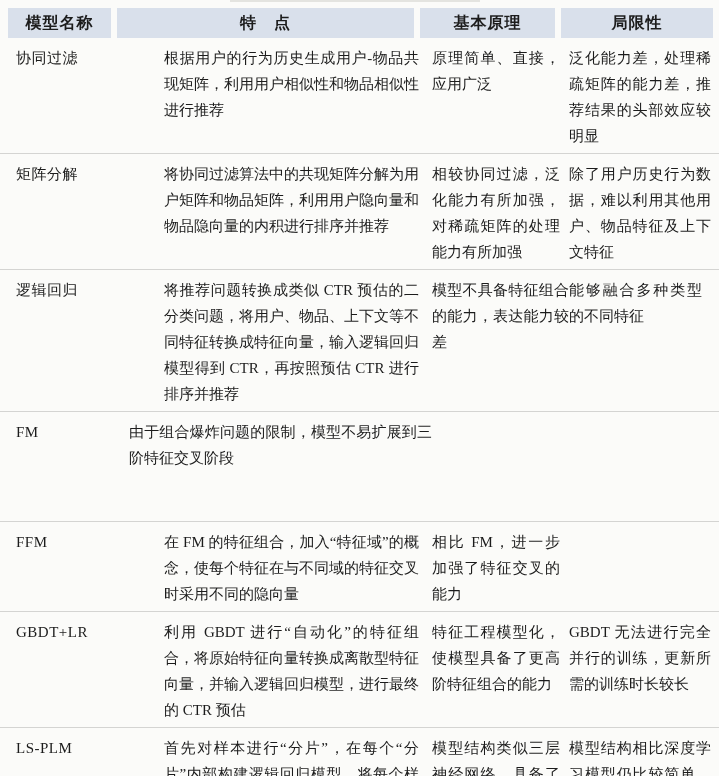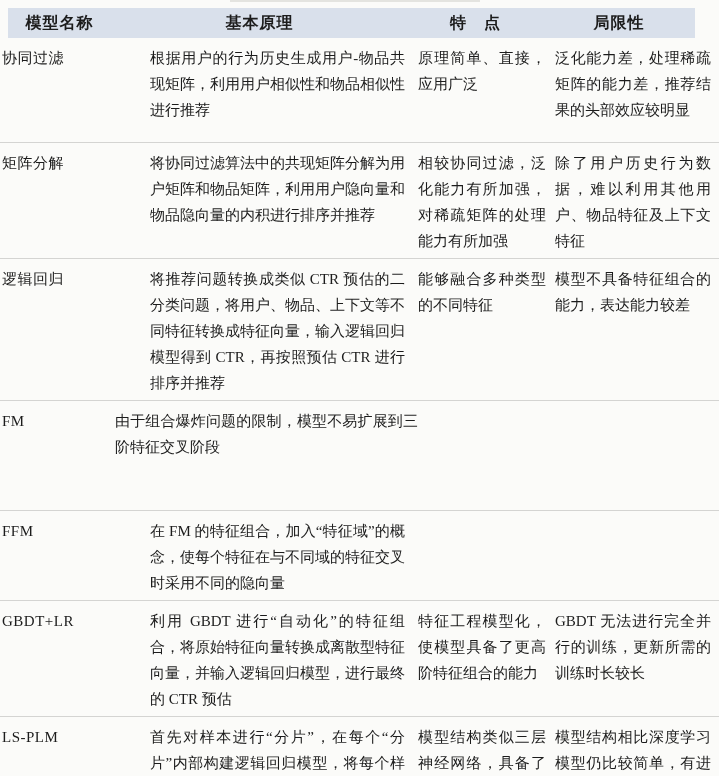--- a/index.html
+++ b/index.html
@@ -18,36 +18,36 @@
     overflow:hidden;
     padding-top:8px;
     position:relative;
   }
   
   .thead{
     margin-left:8px;
     width:706px;
     display:grid;
     grid-template-columns:103px 297px 135px 152px;
-    column-gap:0;
+    column-gap:6px;
   }
   .th{
     background:var(--header_bg);
     height:30px;
     display:flex;align-items:center;justify-content:center;
     font-weight:bold;
     font-size:16px;
     letter-spacing:1px;
   }
   
   .tbody{width:719px;}
   .row{
     display:grid;
     grid-template-columns:113px 303px 137px 1fr;
-    padding-left:2px;
+    padding-left:16px;
     padding-right:8px;
     border-bottom:1px solid var(--divider);
     align-items:start;
   }
   .tbody .row:nth-child(1){min-height:105px;}
   .tbody .row:nth-child(2){min-height:105px;}
   .tbody .row:nth-child(3){min-height:110px;}
   .tbody .row:nth-child(4){min-height:110px;}
   .tbody .row:nth-child(5){min-height:84px;}
   .tbody .row:nth-child(6){min-height:103px;}
@@ -75,22 +75,22 @@
   }
 </style>
 </head>
 <body>
 
 <div class="page">
   <div class="scan-artifact"></div>
 
   <div class="thead">
     <div class="th">模型名称</div>
+    <div class="th">特　点</div>
     <div class="th">基本原理</div>
-    <div class="th">特　点</div>
     <div class="th">局限性</div>
   </div>
 
   <div class="tbody">
 
     <div class="row">
       <div class="cell model">协同过滤</div>
       <div class="cell principle">根据用户的行为历史生成用户-物品共现矩阵，利用用户相似性和物品相似性进行推荐</div>
       <div class="cell features">原理简单、直接，应用广泛</div>
       <div class="cell limitations">泛化能力差，处理稀疏矩阵的能力差，推荐结果的头部效应较明显</div>
@@ -99,32 +99,33 @@
     <div class="row">
       <div class="cell model">矩阵分解</div>
       <div class="cell principle">将协同过滤算法中的共现矩阵分解为用户矩阵和物品矩阵，利用用户隐向量和物品隐向量的内积进行排序并推荐</div>
       <div class="cell features">相较协同过滤，泛化能力有所加强，对稀疏矩阵的处理能力有所加强</div>
       <div class="cell limitations">除了用户历史行为数据，难以利用其他用户、物品特征及上下文特征</div>
     </div>
 
     <div class="row">
       <div class="cell model">逻辑回归</div>
       <div class="cell principle">将推荐问题转换成类似 CTR 预估的二分类问题，将用户、物品、上下文等不同特征转换成特征向量，输入逻辑回归模型得到 CTR，再按照预估 CTR 进行排序并推荐</div>
+      <div class="cell limitations">模型不具备特征组合的能力，表达能力较差</div>
       <div class="cell features">能够融合多种类型的不同特征</div>
-      <div class="cell limitations">模型不具备特征组合的能力，表达能力较差</div>
     </div>
 
     <div class="row">
       <div class="cell model">FM</div>
       <div class="cell limitations">由于组合爆炸问题的限制，模型不易扩展到三阶特征交叉阶段</div>
     </div>
 
     <div class="row">
       <div class="cell model">FFM</div>
       <div class="cell principle">在 FM 的特征组合，加入“特征域”的概念，使每个特征在与不同域的特征交叉时采用不同的隐向量</div>
+      <div class="cell features">相比 FM，进一步加强了特征交叉的能力</div>
     </div>
 
     <div class="row">
       <div class="cell model">GBDT+LR</div>
       <div class="cell principle">利用 GBDT 进行“自动化”的特征组合，将原始特征向量转换成离散型特征向量，并输入逻辑回归模型，进行最终的 CTR 预估</div>
       <div class="cell features">特征工程模型化，使模型具备了更高阶特征组合的能力</div>
       <div class="cell limitations">GBDT 无法进行完全并行的训练，更新所需的训练时长较长</div>
     </div>
 
     <div class="row">

